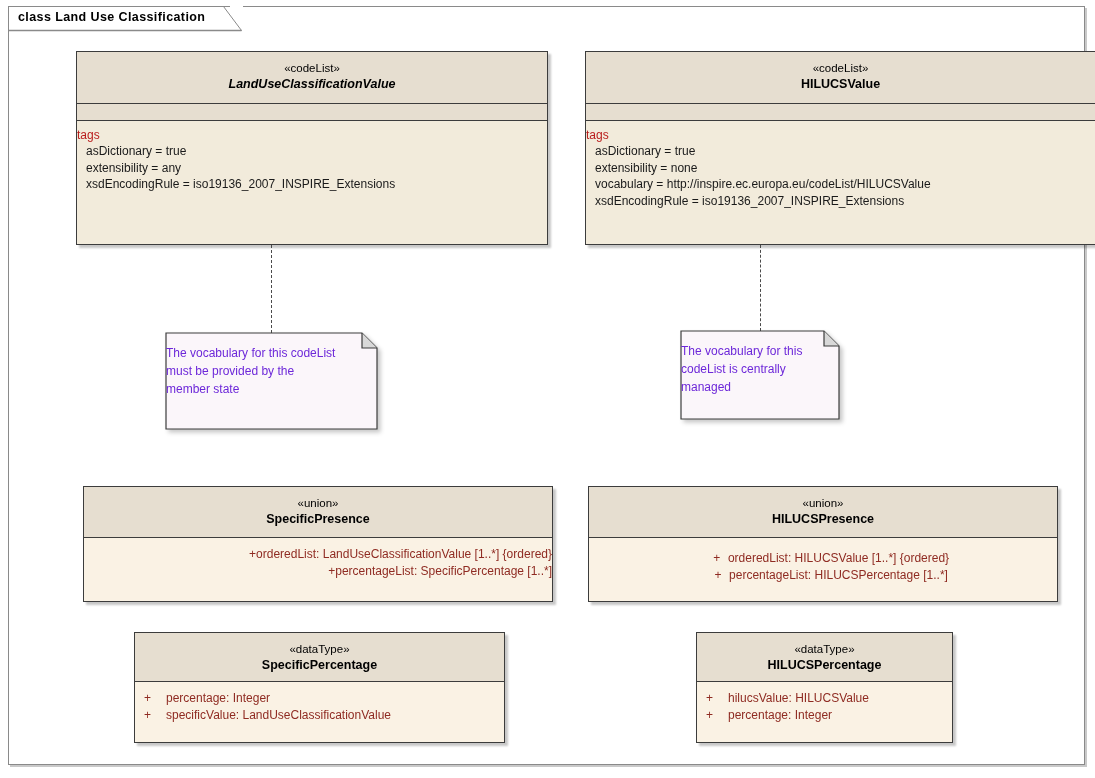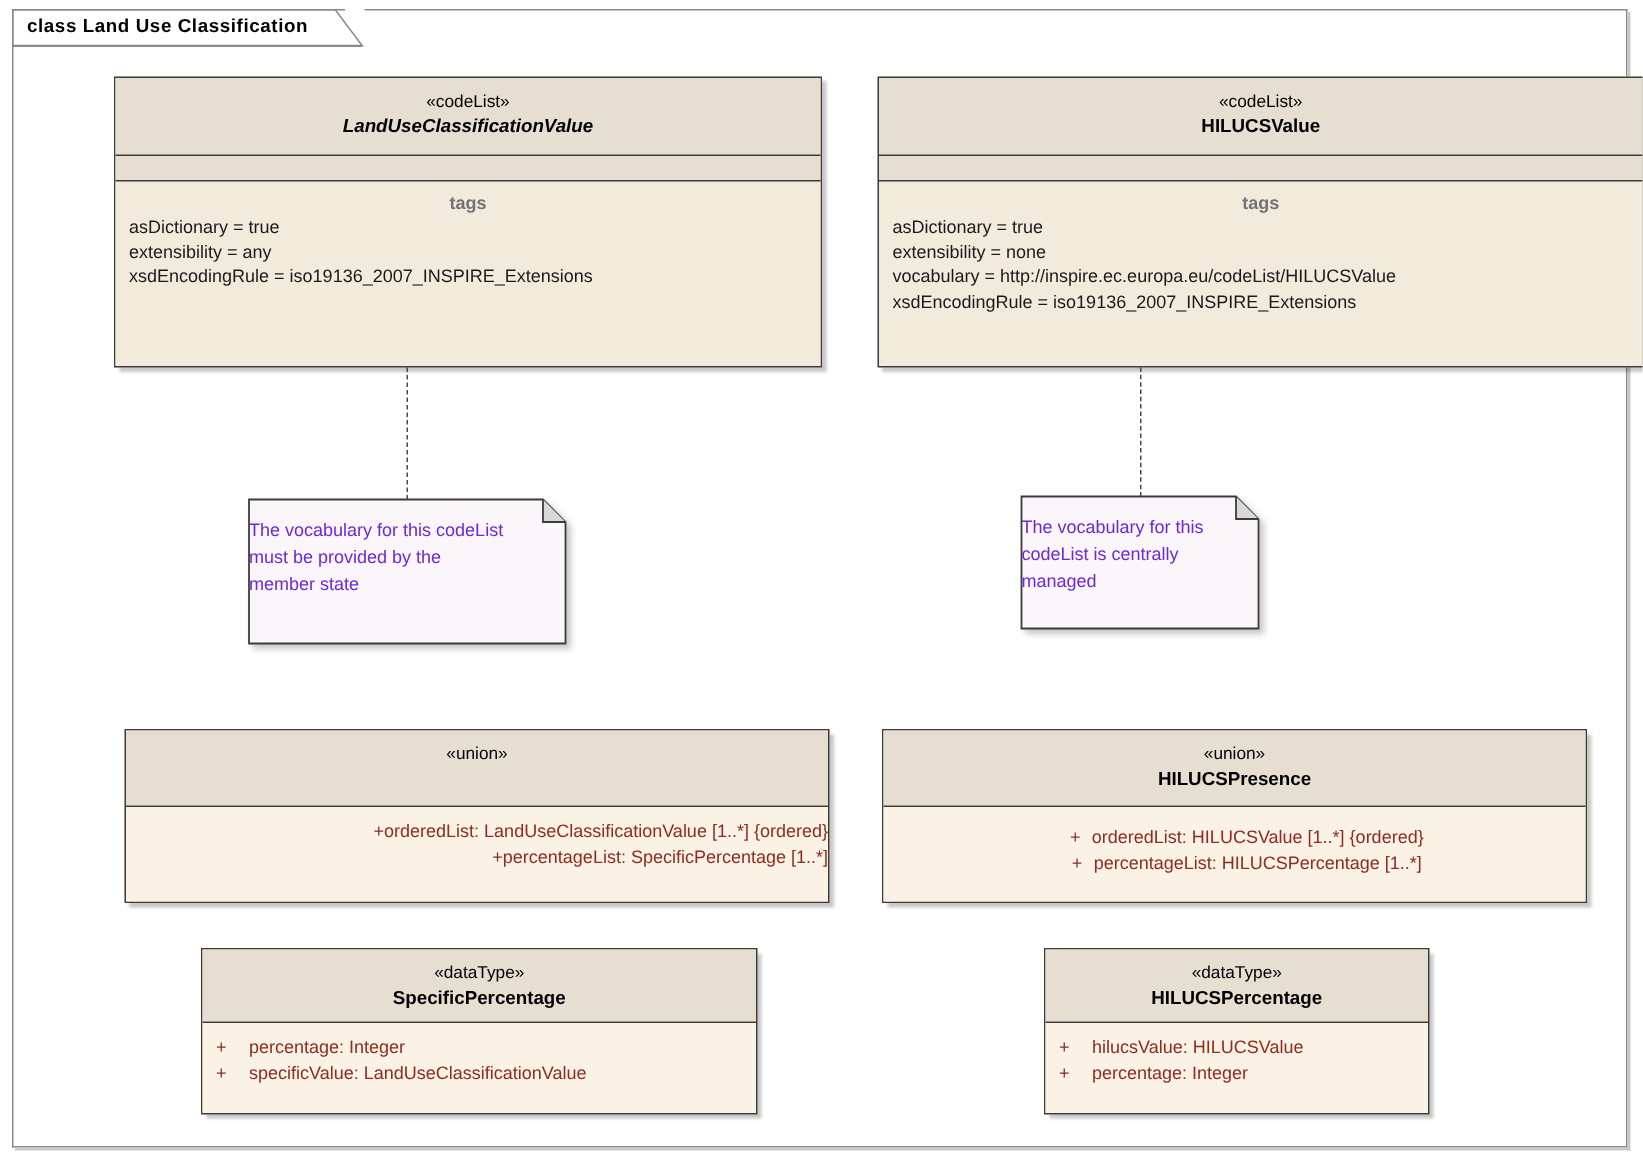--- a/index.html
+++ b/index.html
@@ -128,24 +128,24 @@
     height: 17px;
   }
   .comp-body {
     background: #faf2e4;
     box-sizing: border-box;
   }
   .comp-body.shaded {
     background: #f2ebdb;
   }
   .tags-title {
-    text-align: center;
+    text-align: left;
     font-size: 12px;
-    font-weight: bold;
-    color: #737373;
+    font-weight: normal;
+    color: #b91c1c;
     padding-top: 6px;
     line-height: 16px;
   }
   .tag-line {
     font-size: 12px;
     color: #1a1a1a;
     line-height: 16.5px;
     padding-left: 9px;
     white-space: nowrap;
   }
@@ -255,20 +255,21 @@
       <path d="M144 1 L144 16 L159 16" fill="#d8d8d8" stroke="#3c3c3c" stroke-width="1.2"></path>
     </svg>
     <div class="note-text">The vocabulary for this
 codeList is centrally
 managed</div>
   </div>
 
   <div class="uml-box" style="left:43px; top:486px; width:470px; height:116px;">
     <div class="compartment comp-head" style="height:50px;">
       <div class="stereotype">«union»</div>
+      <div class="classname">SpecificPresence</div>
     </div>
     <div class="compartment comp-body comp-divider" style="height:64px; padding-top:8px;text-align:right;">
       <div class="attr-line"><span class="attr-vis">+</span><span>orderedList:  LandUseClassificationValue  [1..*] {ordered}</span></div>
       <div class="attr-line"><span class="attr-vis">+</span><span>percentageList:  SpecificPercentage [1..*]</span></div>
     </div>
   </div>
 
   <div class="uml-box" style="left:548px; top:486px; width:470px; height:116px;">
     <div class="compartment comp-head" style="height:50px;">
       <div class="stereotype">«union»</div>

